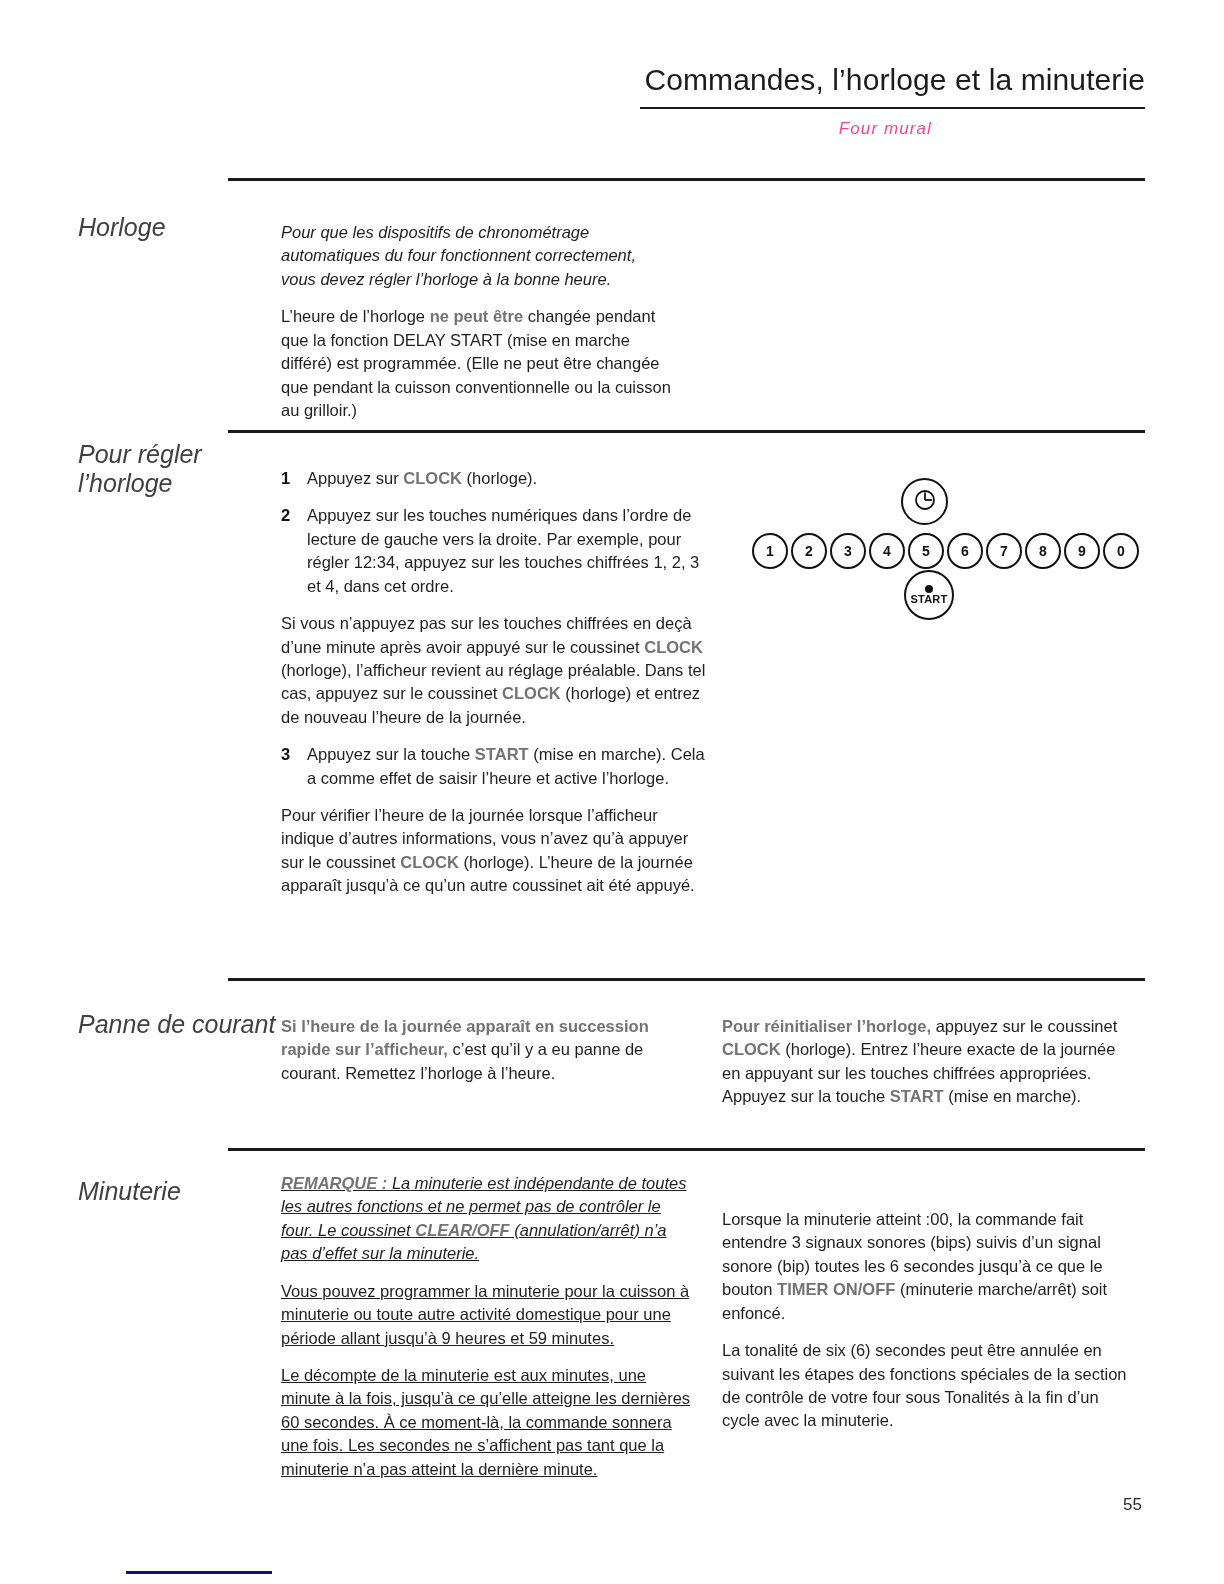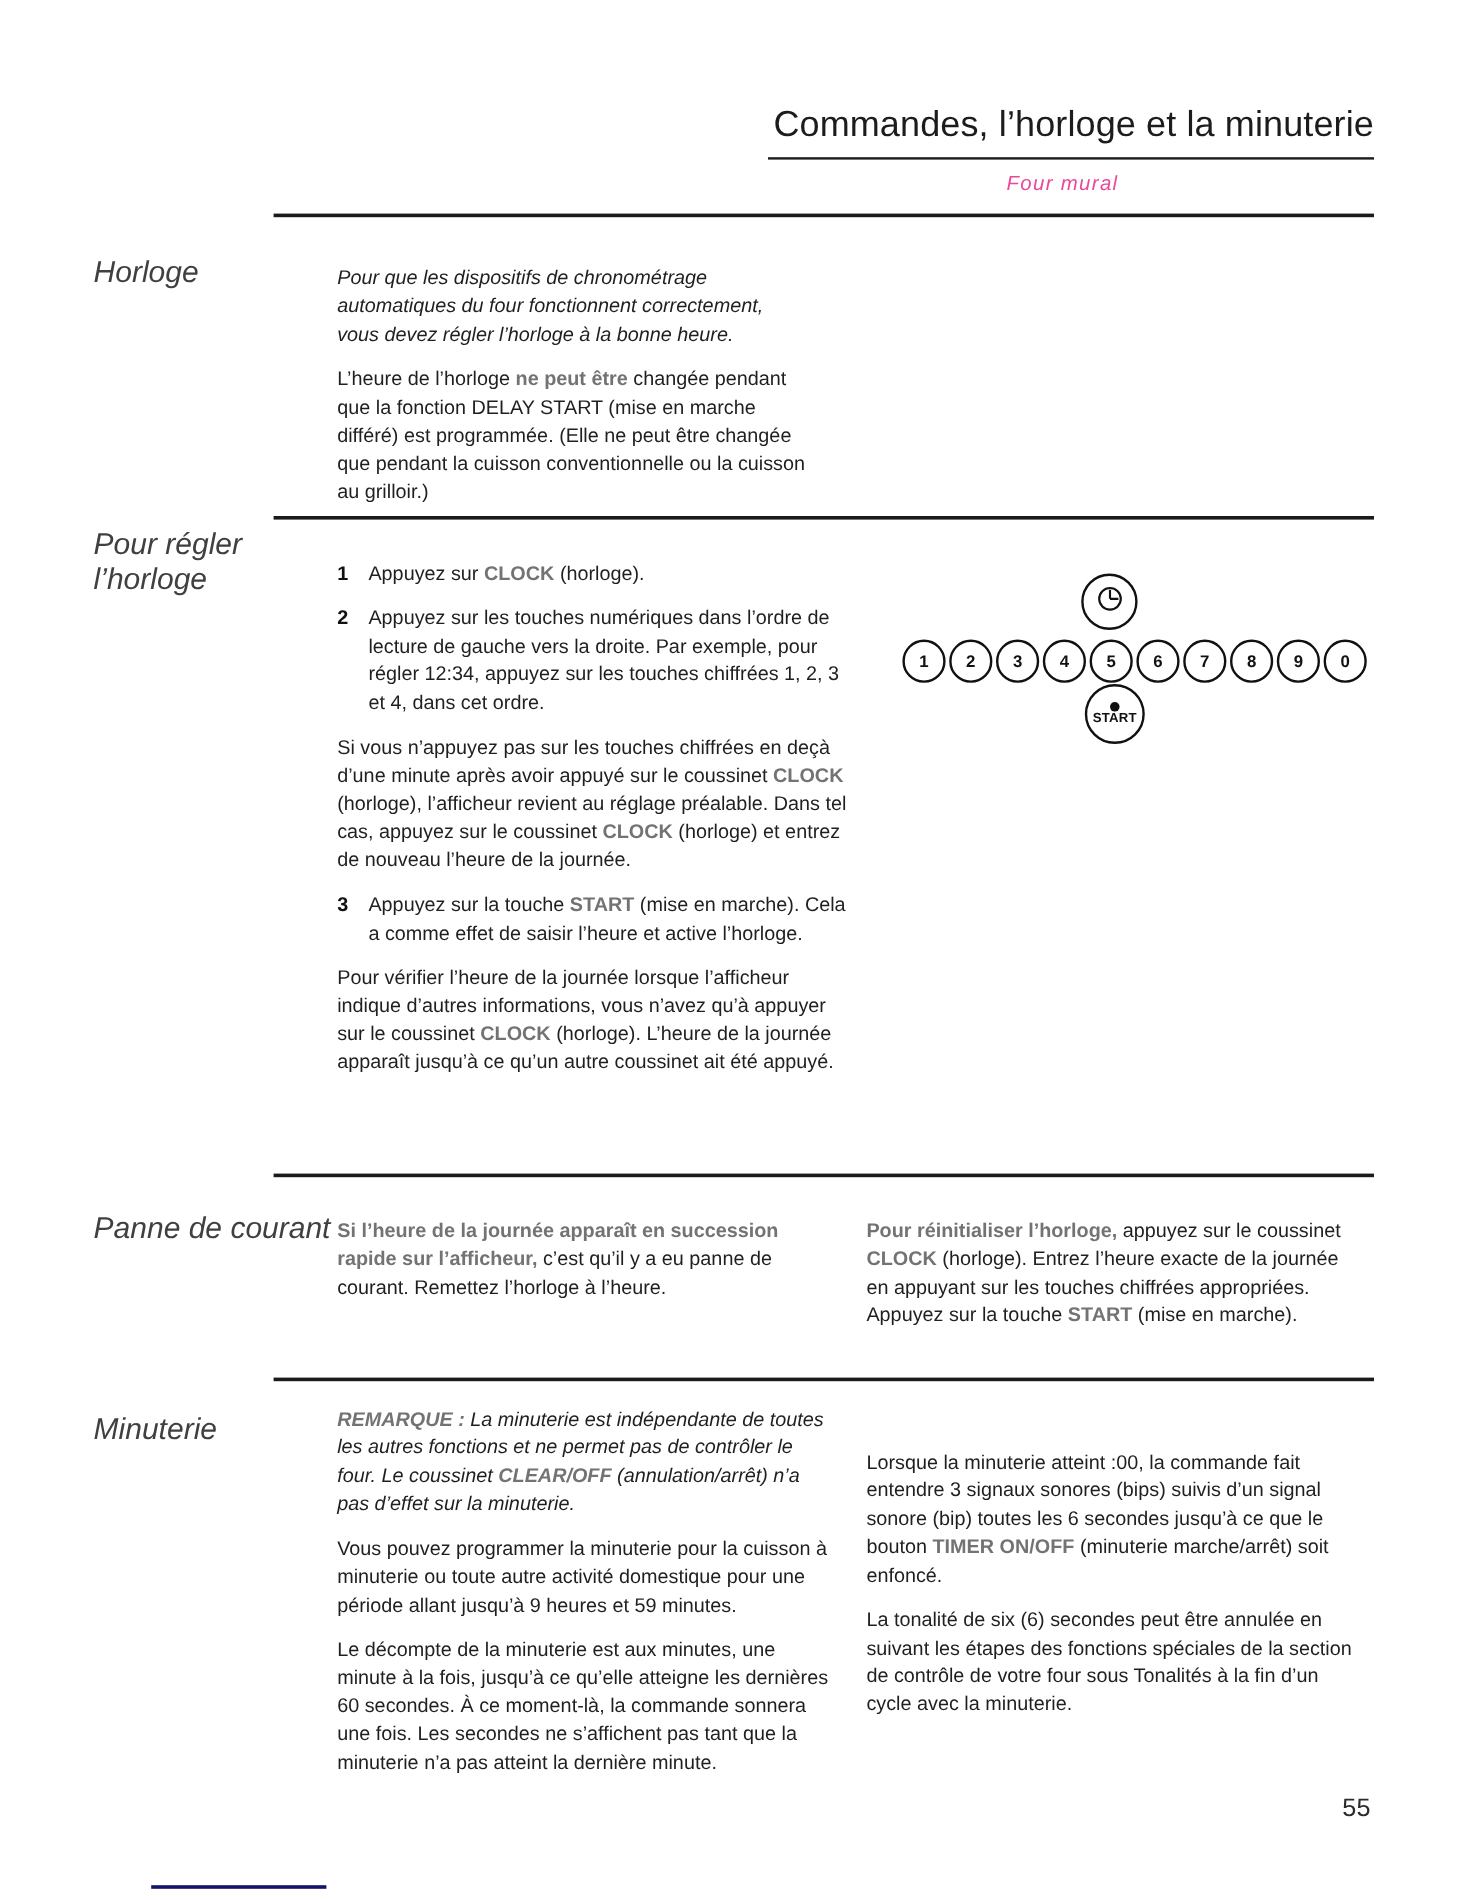--- a/index.html
+++ b/index.html
@@ -19,21 +19,20 @@
     overflow: hidden;
   }
 
   
   .header {
     position: absolute;
     top: 62px;
     left: 228px;
     width: 917px;
     text-align: right;
-    margin-top: 24px;
   }
   .header-title {
     font-size: 30px;
     font-weight: 400;
     letter-spacing: 0.1px;
     color: #1c1c1c;
     line-height: 1.2;
     white-space: nowrap;
   }
   .header-rule {
@@ -177,21 +176,21 @@
     letter-spacing: 0.2px;
     color: #111;
     line-height: 1;
   }
 
   
   .page-number {
     position: absolute;
     right: 82px;
     top: 1495px;
-    font-size: 21px;
+    font-size: 17px;
     color: #2b2b2b;
   }
   .footer-mark {
     position: absolute;
     left: 126px;
     top: 1571px;
     width: 146px;
     height: 2.5px;
     background: #14136b;
   }
@@ -283,21 +282,21 @@
     </div>
 
     <div class="col" style="left:722px; top:1015px; width:412px;">
       <p><b>Pour réinitialiser l’horloge,</b><span> appuyez sur le coussinet </span><b>CLOCK</b><span> (horloge). Entrez l’heure exacte de la journée en appuyant sur les touches chiffrées appropriées. Appuyez sur la touche </span><b>START</b><span> (mise en marche).</span></p>
     </div>
   </div>
 
   <div class="section">
     <div class="sec-label" style="top:1177px;">Minuterie</div>
 
-    <div class="col" style="left:281px; top:1172px; width:412px;">
+    <div class="col" style="left:281px; top:1172px; width:412px;text-decoration:underline;">
       <p class="ital"><b>REMARQUE :</b><span> La minuterie est indépendante de toutes les autres fonctions et ne permet pas de contrôler le four. Le coussinet </span><b>CLEAR/OFF</b><span> (annulation/arrêt) n’a pas d’effet sur la minuterie.</span></p>
       <p>Vous pouvez programmer la minuterie pour la cuisson à minuterie ou toute autre activité domestique pour une période allant jusqu’à 9 heures et 59 minutes.</p>
       <p>Le décompte de la minuterie est aux minutes, une minute à la fois, jusqu’à ce qu’elle atteigne les dernières 60 secondes. À ce moment-là, la commande sonnera une fois. Les secondes ne s’affichent pas tant que la minuterie n’a pas atteint la dernière minute.</p>
     </div>
 
     <div class="col" style="left:722px; top:1208px; width:412px;">
       <p><span>Lorsque la minuterie atteint :00, la commande fait entendre 3 signaux sonores (bips) suivis d’un signal sonore (bip) toutes les 6 secondes jusqu’à ce que le bouton </span><b>TIMER ON/OFF</b><span> (minuterie marche/arrêt) soit enfoncé.</span></p>
       <p>La tonalité de six (6) secondes peut être annulée en suivant les étapes des fonctions spéciales de la section de contrôle de votre four sous Tonalités à la fin d’un cycle avec la minuterie.</p>
     </div>
   </div>

